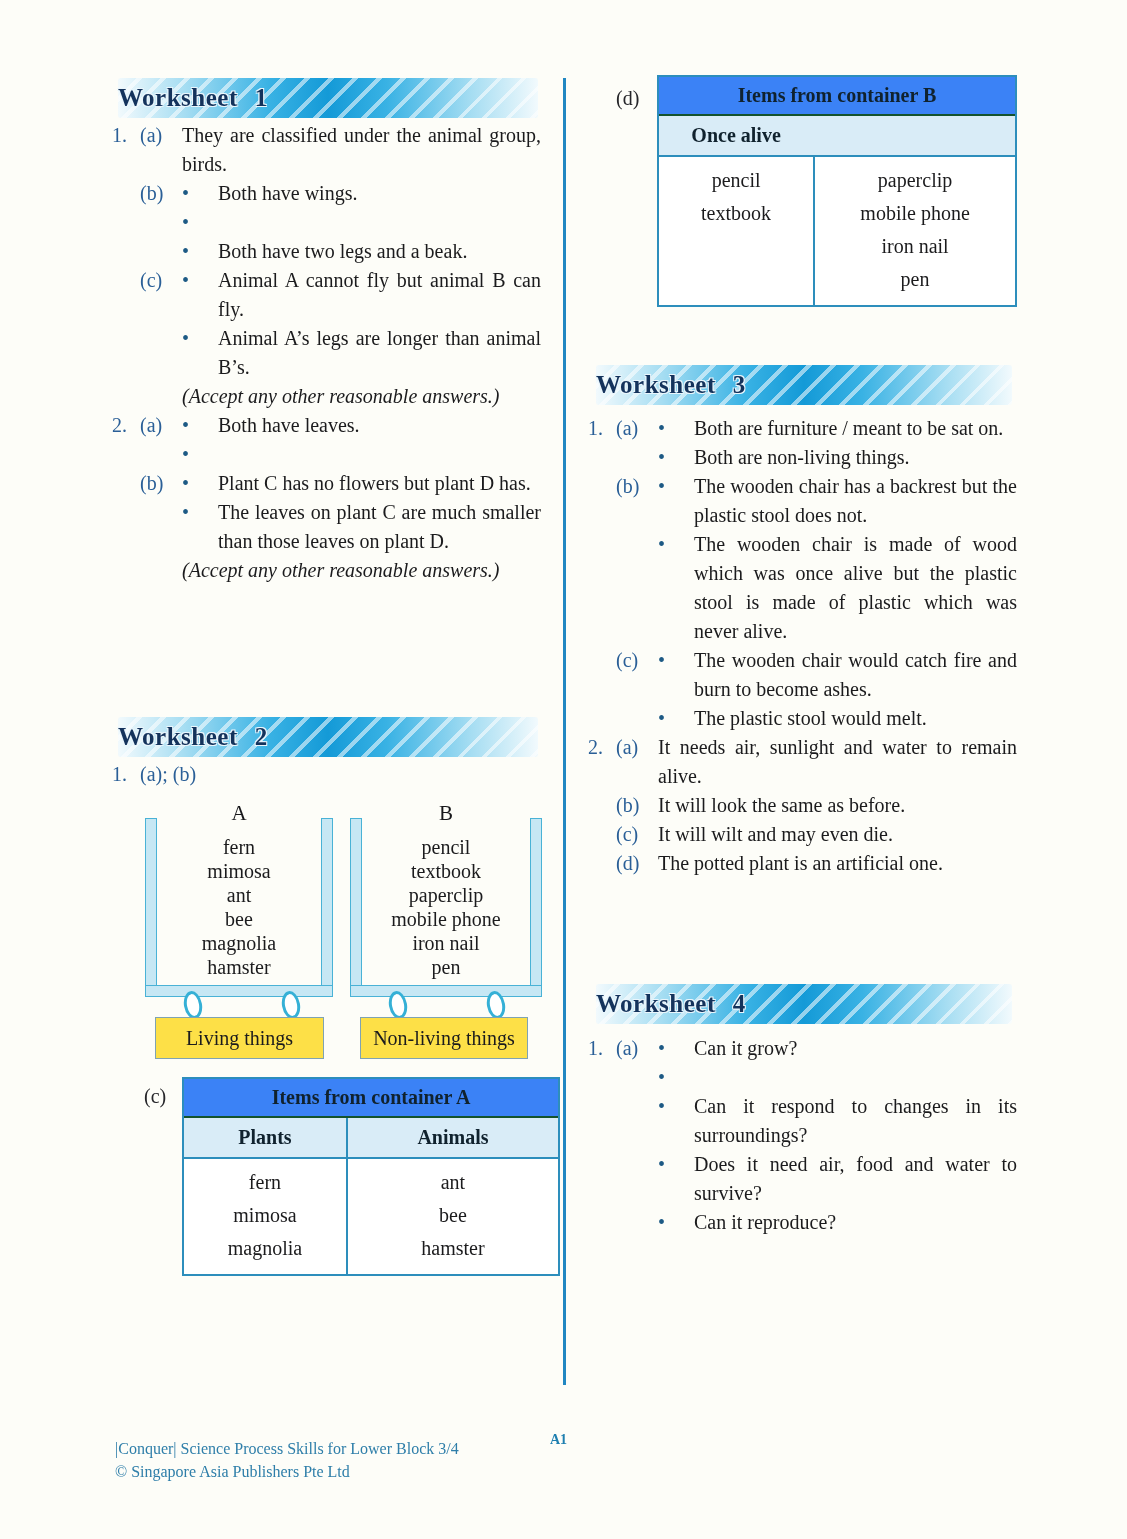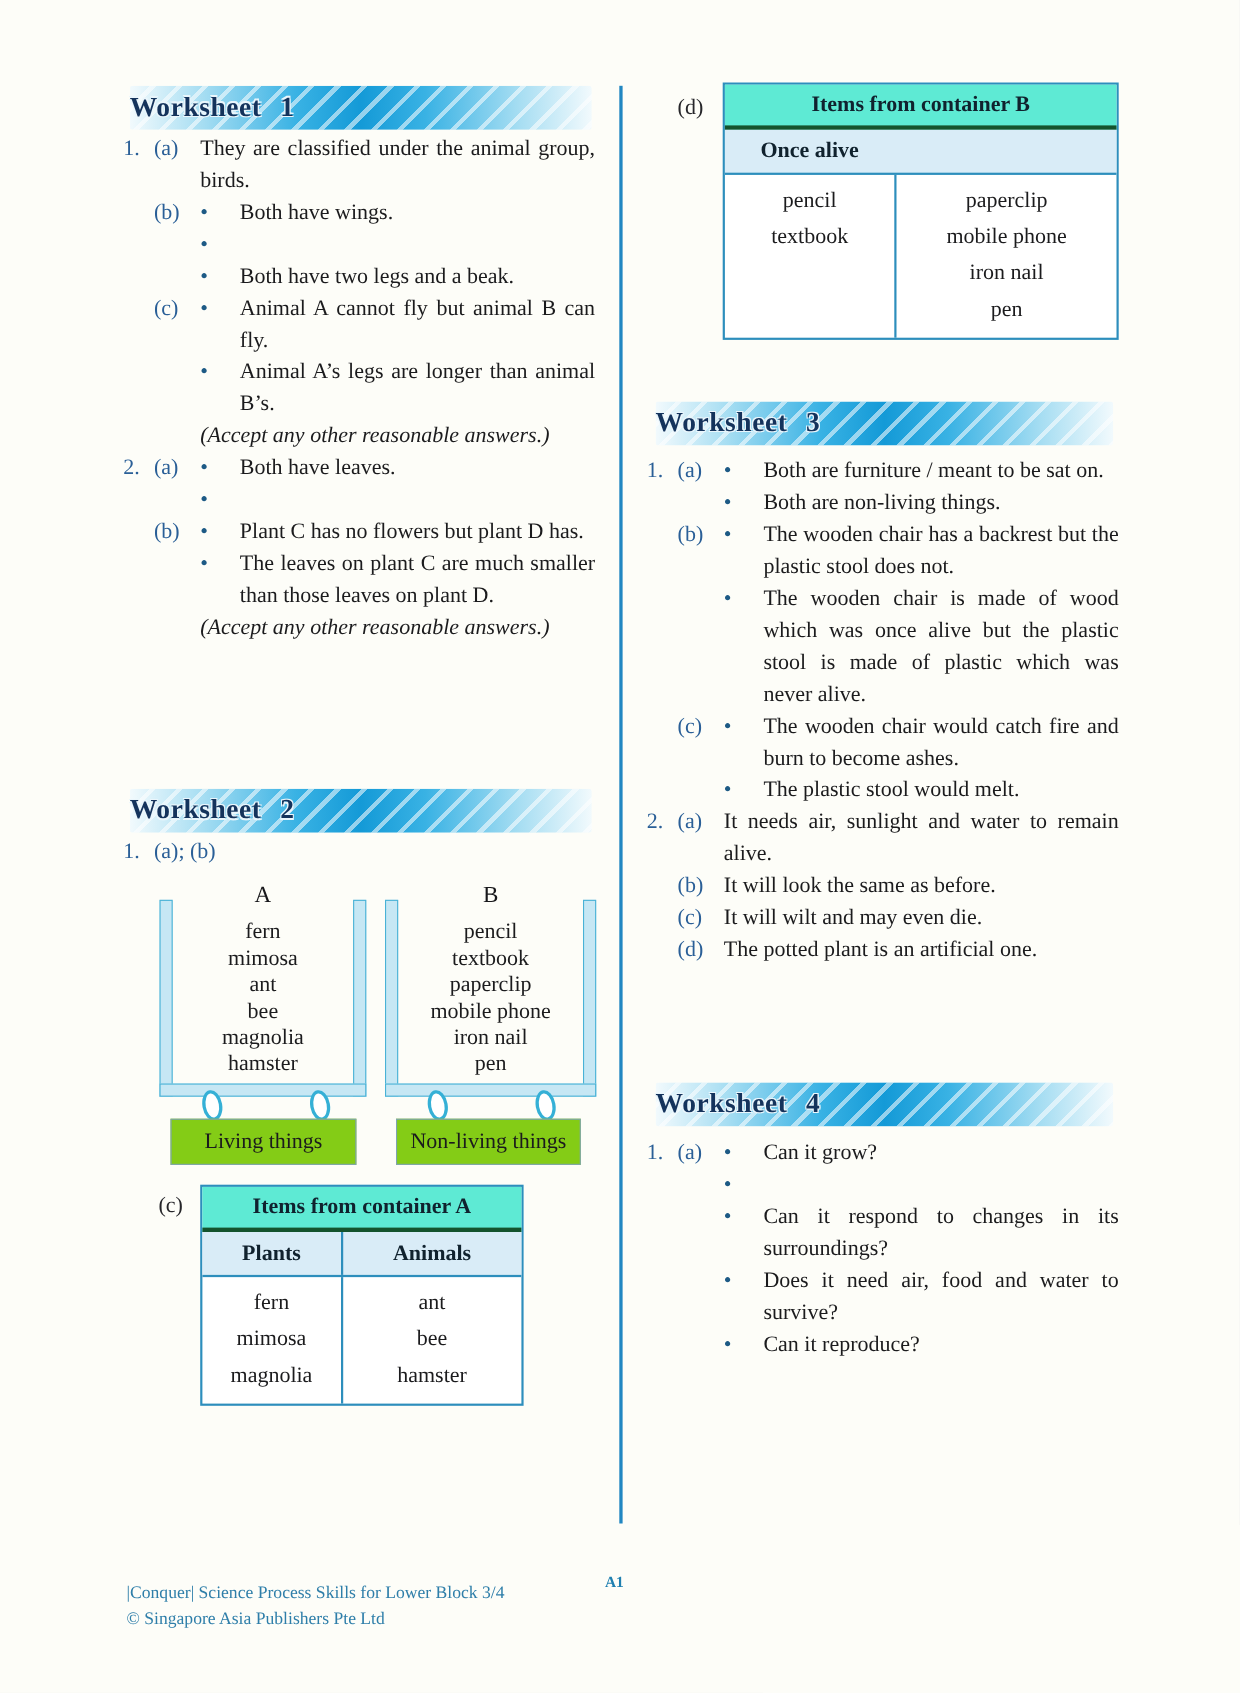--- a/index.html
+++ b/index.html
@@ -41,29 +41,29 @@
   .wall-left  { left:0; top:0; width:12px; height:179px; }
   .wall-right { right:0; top:0; width:12px; height:179px; }
   .wall-bottom{ left:0; right:0; bottom:0; height:12px; }
   .ctr-items { position:absolute; left:12px; right:12px; top:17px; text-align:center; font-size:20px; line-height:24px; }
   .ring {
     position:absolute; width:12px; height:22px; background:#ffffff;
     border:3px solid #35b0d6; border-radius:50%; transform:rotate(-10deg);
   }
   .tag {
     position:absolute; top:219px; height:40px; box-sizing:content-box;
-    border:1px solid #7fa3b2; background:#84cc16;
+    border:1px solid #7fa3b2; background:#fde047;
     text-align:center; line-height:40px; font-size:20px;
   }
 
   
   .tbl-block { position:absolute; }
   .tbl-prefix { position:absolute; font-size:20px; color:#26262a; }
   .atable { border:2px solid #2d8ebc; background:#ffffff; font-size:20px; box-sizing:border-box; }
-  .t-title { background:#5eead4; text-align:center; font-weight:bold; color:#10222e; padding:7px 0; border-bottom:4px solid #14532d; }
+  .t-title { background:#3b82f6; text-align:center; font-weight:bold; color:#10222e; padding:7px 0; border-bottom:2px solid #14532d; }
   .t-heads { display:grid; grid-template-columns:43.3% 56.7%; background:#d9ecf7; border-bottom:2px solid #2d8ebc; }
   .t-head { text-align:center; font-weight:bold; color:#10222e; padding:8px 0; box-sizing:border-box; }
   .t-head + .t-head { border-left:2px solid #2d8ebc; }
   .t-body { display:grid; grid-template-columns:43.3% 56.7%; }
   .t-col { text-align:center; line-height:33px; padding:7px 0 9px; box-sizing:border-box; }
   .t-col + .t-col { border-left:2px solid #2d8ebc; }
 
   
   .divider { position:absolute; left:563px; top:78px; width:3px; height:1307px; background:#2187c2; }
   .footer { position:absolute; left:115px; top:1437px; font-size:16px; line-height:23px; color:#2e7ea9; }
@@ -197,21 +197,21 @@
     <span class="ring" style="left:170px; top:193px;"></span>
     <span class="ring" style="left:277px; top:193px;"></span>
     <span class="ring" style="left:375px; top:193px;"></span>
 
     <div class="tag" style="left:43px; width:167px;">Living things</div>
     <div class="tag" style="left:248px; width:166px;">Non-living things</div>
   </div>
 
   <div class="tbl-block" style="left:112px; top:1077px; width:431px;">
     <span class="tbl-prefix" style="left:32px; top:8px;">(c)</span>
-    <div class="atable" style="margin-left:70px; width:294px;">
+    <div class="atable" style="margin-left:70px; width:378px;">
       <div class="t-title">Items from container A</div>
       <div class="t-heads">
         <div class="t-head">Plants</div>
         <div class="t-head">Animals</div>
       </div>
       <div class="t-body">
         <div class="t-col">
           <div>fern</div>
           <div>mimosa</div>
           <div>magnolia</div>

